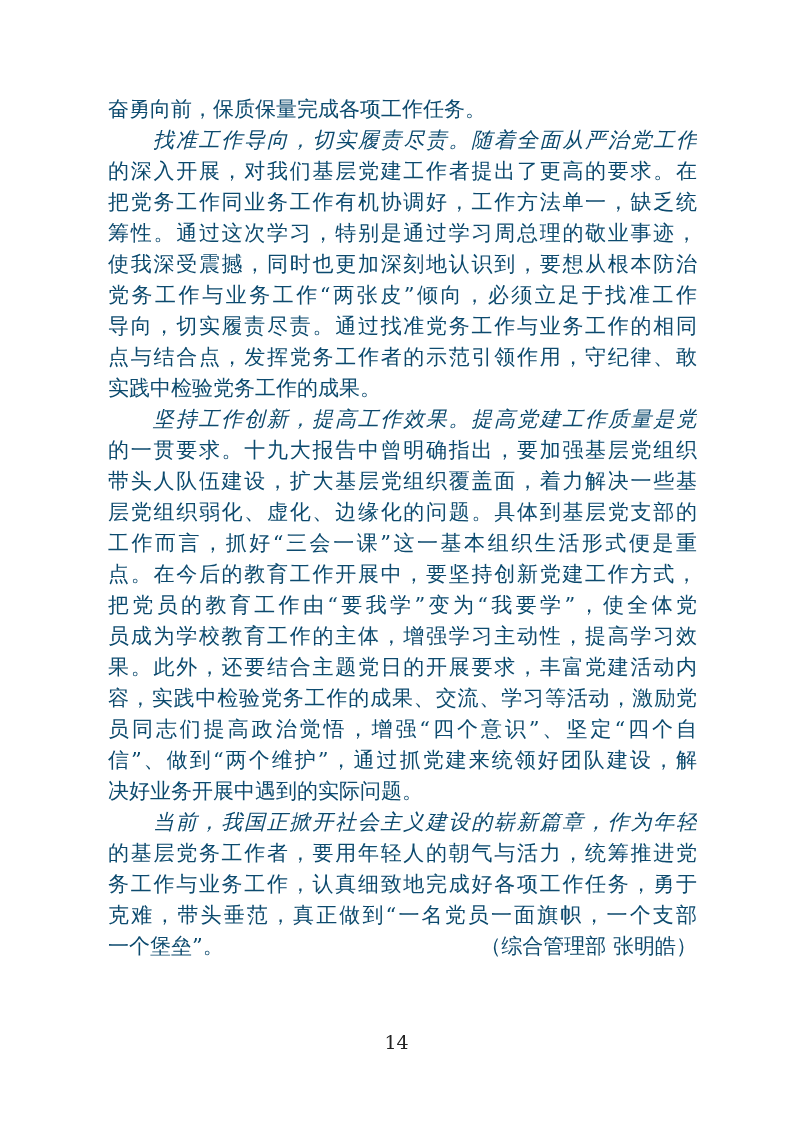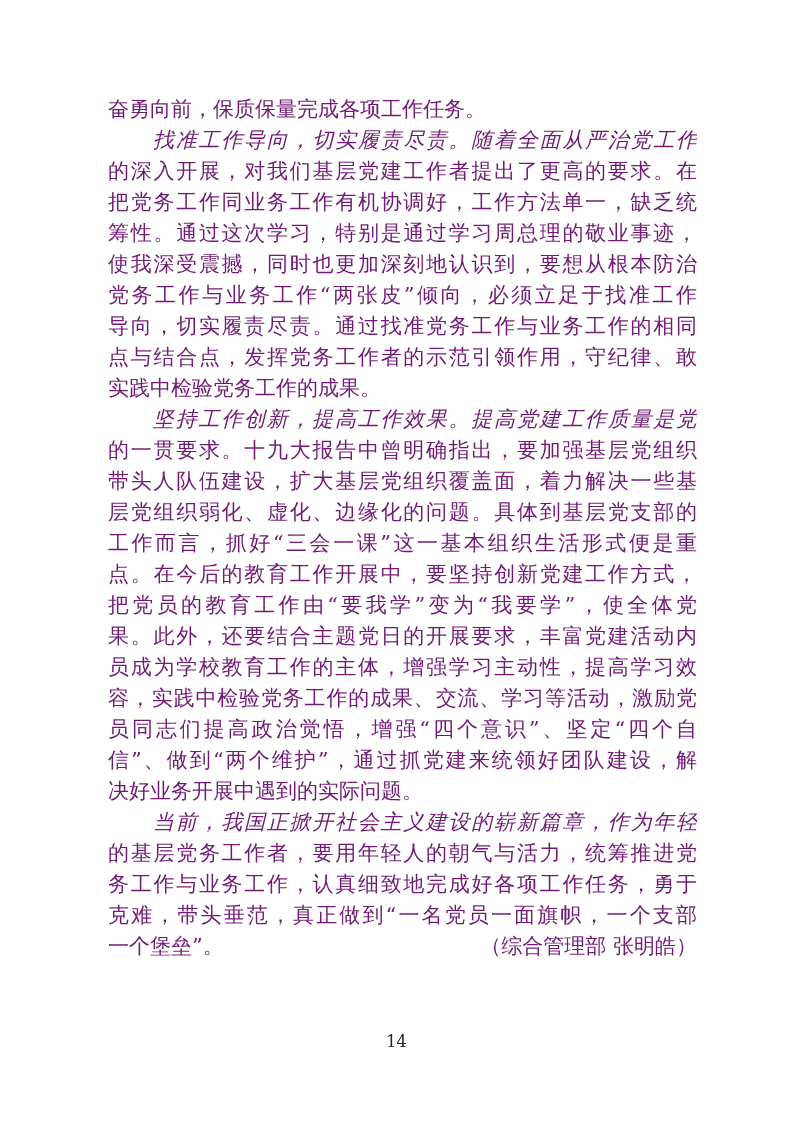--- a/index.html
+++ b/index.html
@@ -19,21 +19,21 @@
     position: absolute;
     left: 108px; top: 94px;
     width: 589px;
   }
   .paragraph { }
   .line {
     font-size: 21px;
     height: 31px;
     line-height: 31px;
     overflow: hidden;
-    color: #701a75;
+    color: #0c4a6e;
   }
   .line.fill {
     text-align: justify;
     text-align-last: justify;
   }
   .line.nofill {
     text-align: left;
     text-align-last: left;
   }
   .line.indent {
@@ -44,21 +44,21 @@
     display: flex;
     justify-content: space-between;
     text-align: center;
     text-align-last: left;
   }
   .page-number {
     position: absolute;
     left: 0; top: 1032px;
     width: 100%;
     text-align: center;
-    font-size: 16px;
+    font-size: 19px;
     line-height: 20px;
     color: #222222;
   }
 </style>
 </head>
 <body>
 
 <div class="page">
   <div class="content">
       <div class="paragraph">
@@ -76,22 +76,22 @@
         <div class="line nofill">实践中检验党务工作的成果。</div>
       </div>
       <div class="paragraph">
         <div class="line fill indent">坚持工作创新，提高工作效果。提高党建工作质量是党</div>
         <div class="line fill">的一贯要求。十九大报告中曾明确指出，要加强基层党组织</div>
         <div class="line fill">带头人队伍建设，扩大基层党组织覆盖面，着力解决一些基</div>
         <div class="line fill">层党组织弱化、虚化、边缘化的问题。具体到基层党支部的</div>
         <div class="line fill">工作而言，抓好“三会一课”这一基本组织生活形式便是重</div>
         <div class="line fill">点。在今后的教育工作开展中，要坚持创新党建工作方式，</div>
         <div class="line fill">把党员的教育工作由“要我学”变为“我要学”，使全体党</div>
+        <div class="line fill">员成为学校教育工作的主体，增强学习主动性，提高学习效</div>
         <div class="line fill">果。此外，还要结合主题党日的开展要求，丰富党建活动内</div>
-        <div class="line fill">员成为学校教育工作的主体，增强学习主动性，提高学习效</div>
         <div class="line fill">容，实践中检验党务工作的成果、交流、学习等活动，激励党</div>
         <div class="line fill">员同志们提高政治觉悟，增强“四个意识”、坚定“四个自</div>
         <div class="line fill">信”、做到“两个维护”，通过抓党建来统领好团队建设，解</div>
         <div class="line nofill">决好业务开展中遇到的实际问题。</div>
       </div>
       <div class="paragraph">
         <div class="line fill indent">当前，我国正掀开社会主义建设的崭新篇章，作为年轻</div>
         <div class="line fill">的基层党务工作者，要用年轻人的朝气与活力，统筹推进党</div>
         <div class="line fill">务工作与业务工作，认真细致地完成好各项工作任务，勇于</div>
         <div class="line fill">克难，带头垂范，真正做到“一名党员一面旗帜，一个支部</div>

